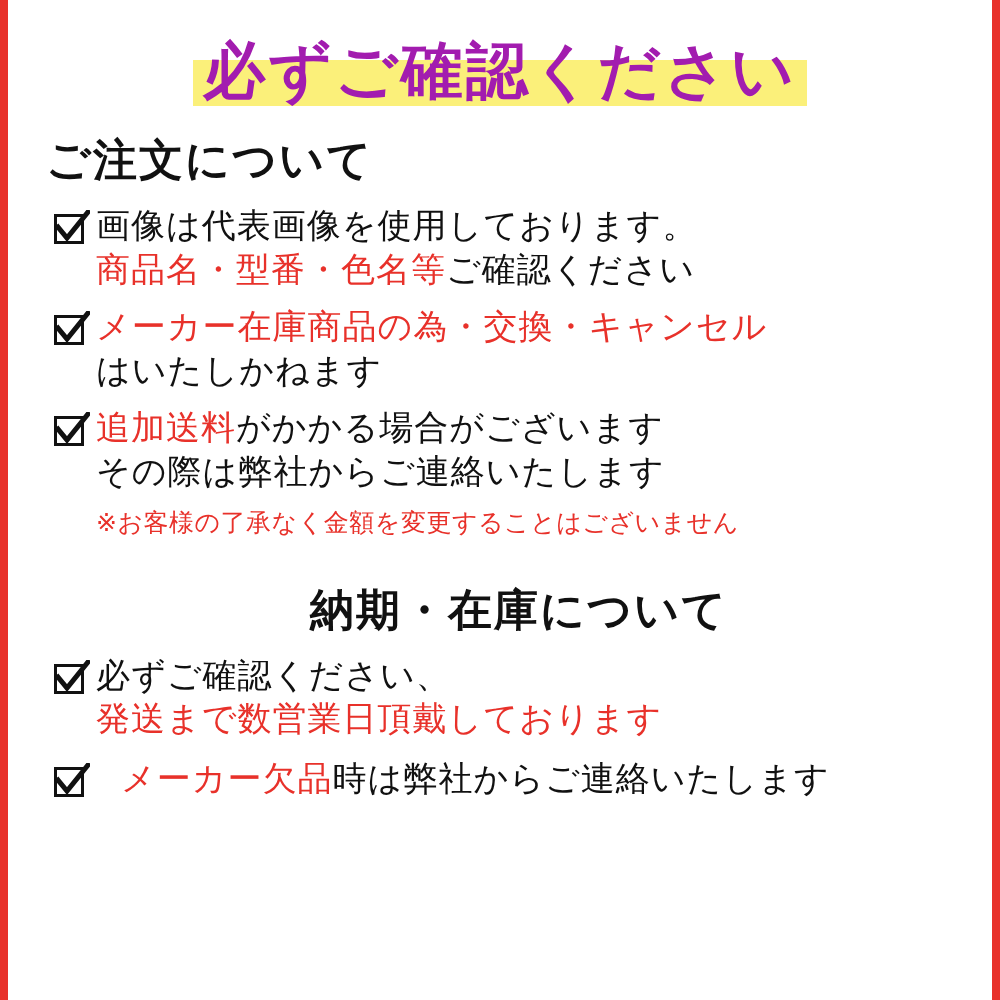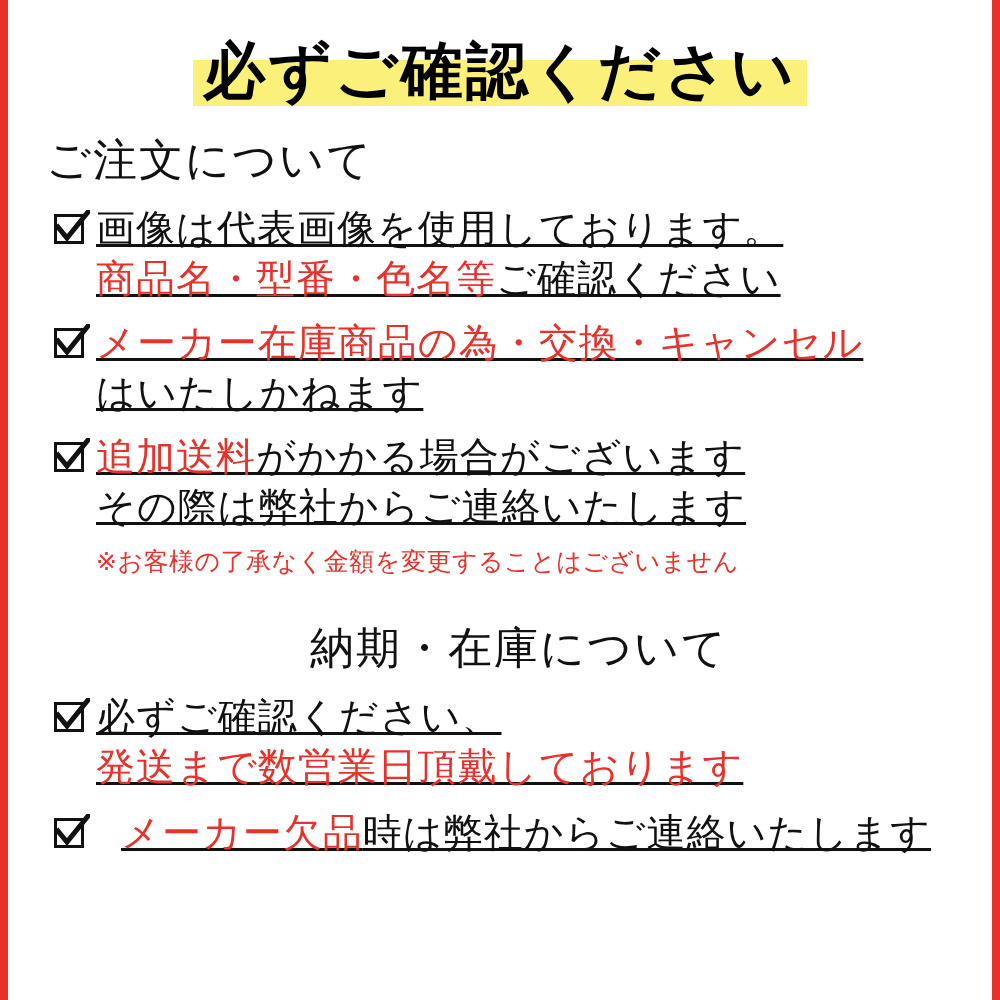--- a/index.html
+++ b/index.html
@@ -35,42 +35,42 @@
   .title-wrap {
     text-align: center;
     margin-top: 34px;
   }
   .title {
     display: inline-block;
     position: relative;
     font-size: 62px;
     font-weight: bold;
     letter-spacing: 3px;
-    color: #000000;
+    color: #a21caf;
     line-height: 1.05;
     padding: 4px 10px 6px 10px;
   }
   .title .hl {
     position: absolute;
     left: 0;
     right: 0;
     top: 26px;
     height: 46px;
     background: #fbf07a;
     z-index: 0;
   }
   .title .txt {
     position: relative;
     z-index: 1;
   }
 
   
   .section-head {
     font-size: 44px;
-    font-weight: normal;
+    font-weight: bold;
     color: #111111;
     letter-spacing: 2px;
     margin: 22px 0 4px 38px;
   }
   .section-head.second {
     margin-top: 41px;
     text-align: center;
   }
 
   
@@ -101,26 +101,25 @@
   .check svg {
     position: absolute;
     left: 0;
     top: 0;
   }
 
   .lines {
     flex: 1 1 auto;
   }
   .line {
-    font-size: 39px;
+    font-size: 34px;
     line-height: 1.28;
     color: #111111;
     letter-spacing: 1px;
     white-space: nowrap;
-    text-decoration: underline;
   }
   .red {
     color: #e8312a;
     text-align: right;
   }
   .note {
     font-size: 25px;
     color: #e8312a;
     letter-spacing: 0.5px;
     line-height: 1.3;

